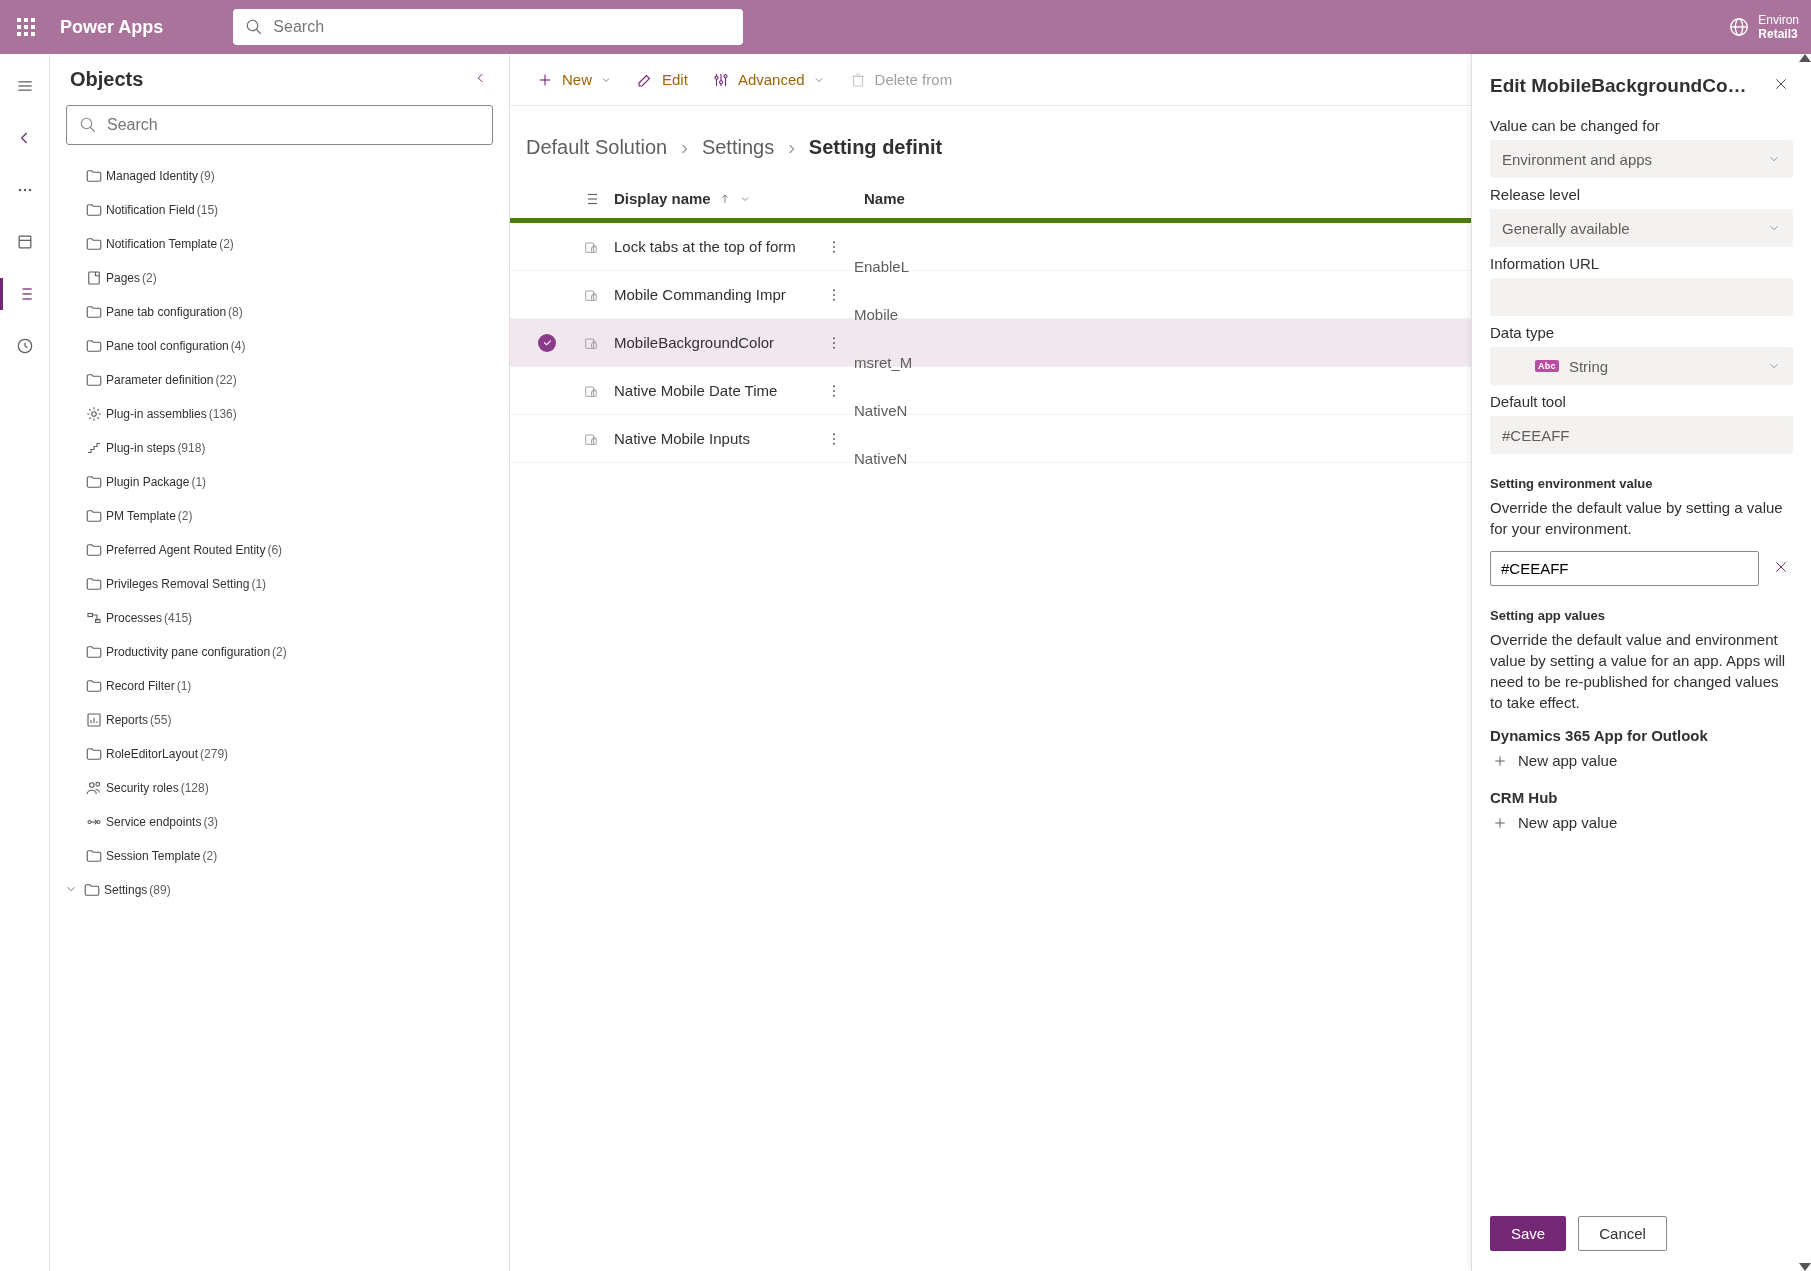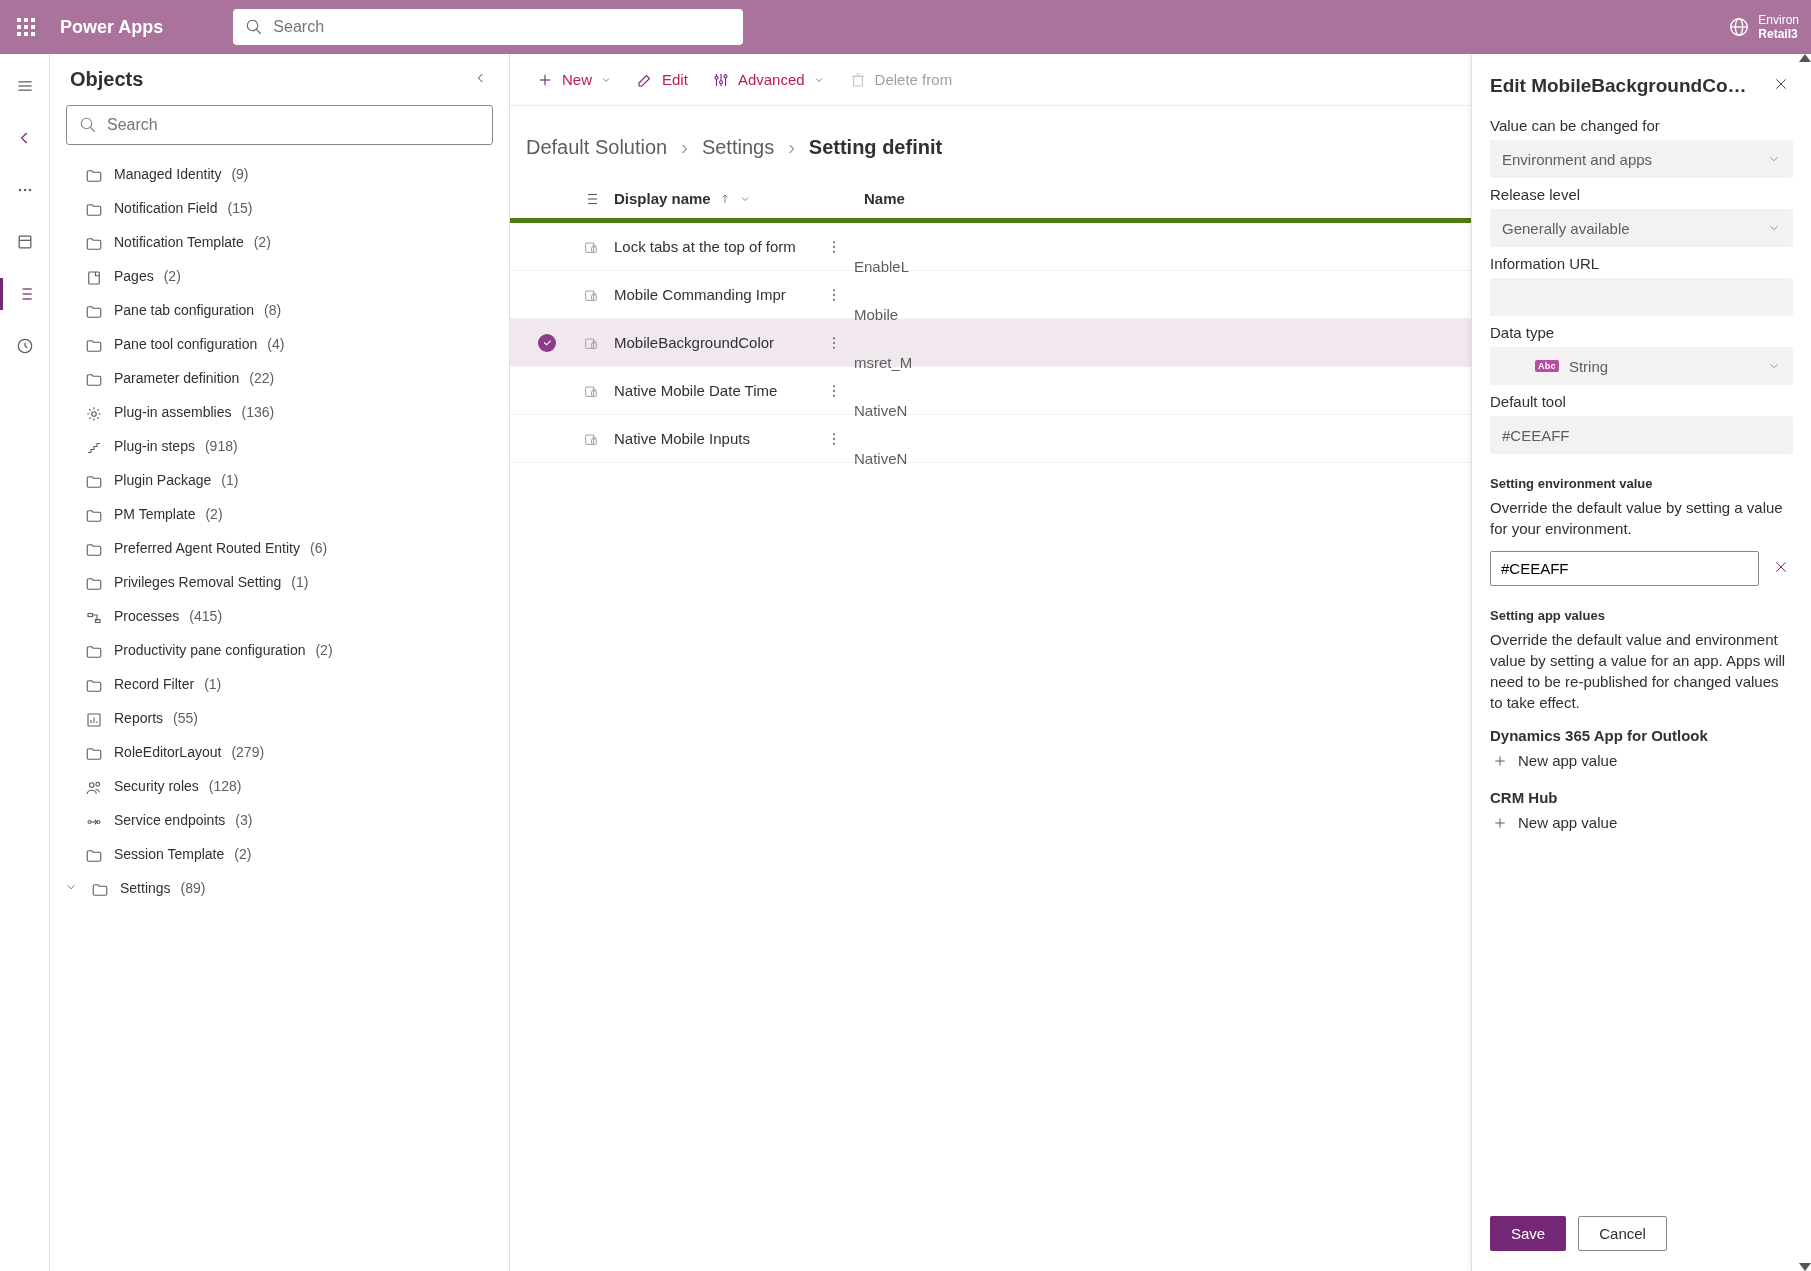--- a/index.html
+++ b/index.html
@@ -27,31 +27,31 @@
 
 .objects { width: 460px; border-right: 1px solid #e1dfdd; display:flex; flex-direction: column; min-height:0; }
 .objects-head { display:flex; align-items:center; justify-content:space-between; padding: 14px 20px 10px 20px; }
 .objects-title { font-size: 20px; font-weight: 600; }
 .chev-btn { color:#742774; cursor:pointer; }
 .objects-search { margin: 4px 16px 10px 16px; border:1px solid #8a8886; border-radius:3px; height: 40px; display:flex; align-items:center; gap:10px; padding:0 12px; }
 .objects-search input { border:none; outline:none; font-size:16px; flex:1; color:#444; }
 .tree { flex:1; overflow-y:auto; padding: 4px 0 20px 8px; position:relative; }
 .tree::-webkit-scrollbar { width: 10px; }
 .tree::-webkit-scrollbar-thumb { background:#c8c6c4; }
-.tree-item { display:flex; gap:10px; padding: 7px 10px 7px 26px; cursor:pointer; font-size:14px; color:#323130; }
+.tree-item { display:flex; align-items:center; gap:2px; padding: 7px 10px 7px 26px; cursor:pointer; font-size:12px; color:#323130; }
 .tree-icon { width:20px; height:20px; color:#605e5c; display:flex; align-items:center; justify-content:center; }
 .tree-icon svg { width:18px; height:18px; stroke: currentColor; fill:none; }
 .tree-count { color:#605e5c; }
 .tree-item.has-caret { padding-left: 6px; }
 .tree-caret { width:16px; color:#605e5c; }
 
 
 .main { flex:1; display:flex; flex-direction:column; min-width:0; position:relative; }
 .cmdbar { height: 52px; border-bottom:1px solid #edebe9; display:flex; align-items:center; gap: 4px; padding: 0 16px; }
-.cmd { display:flex; align-items:center; gap:8px; padding: 6px 10px; cursor:pointer; color:#be185d; font-size:15px; border-radius:2px; }
+.cmd { display:flex; align-items:center; gap:8px; padding: 6px 10px; cursor:pointer; color:#a16207; font-size:15px; border-radius:2px; }
 .cmd svg { width:18px; height:18px; }
 .cmd.disabled { color:#a19f9d; }
 .cmd .chev { width:12px; height:12px; }
 .crumbs { padding: 30px 0 20px 16px; display:flex; align-items:center; gap:14px; font-size:20px; color:#605e5c; }
 .crumbs .sep { color:#a19f9d; }
 .crumbs a { color:#605e5c; text-decoration:none; cursor:pointer; }
 .crumbs .current { color:#323130; font-weight:600; }
 .grid-head { display:flex; align-items:center; height:44px; border-bottom:5px solid #4d7c0f; padding-left: 58px; font-size:15px; color:#323130; font-weight:600; }
 .col-icon { width: 46px; display:flex; justify-content:center; color:#605e5c; }
 .col-display { flex: 0 0 240px; display:flex; align-items:center; gap:8px; }

